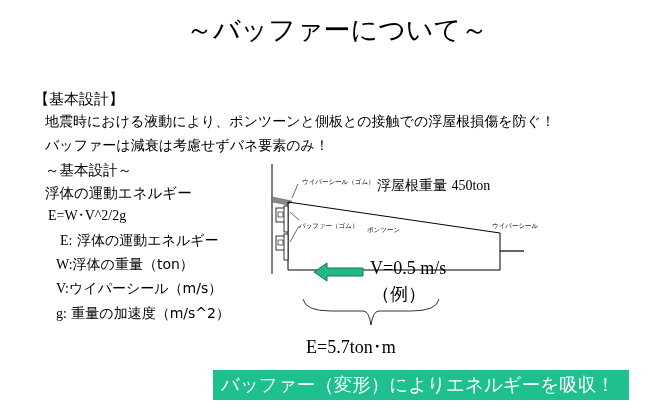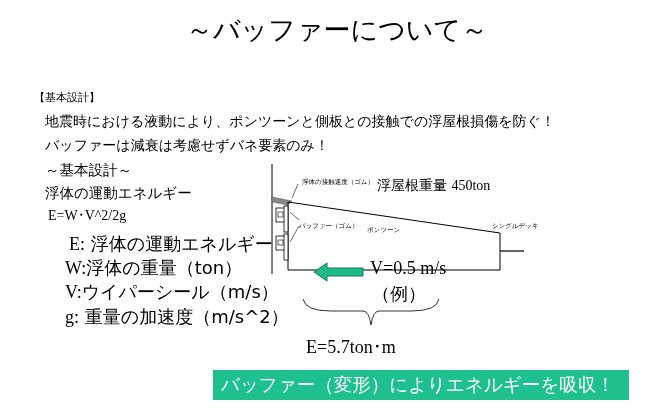--- a/index.html
+++ b/index.html
@@ -2,27 +2,27 @@
 <html><head>
 <meta charset="utf-8">
 <style>
   html, body { margin: 0; padding: 0; }
   body {
     width: 650px; height: 414px; background: #ffffff; position: relative; overflow: hidden;
     font-family: "DejaVu Sans", "Liberation Sans", sans-serif; color: #000;
   }
   .abs { position: absolute; white-space: nowrap; }
   .title { left: 12px; width: 650px; top: 12px; text-align: center; font-size: 27px; letter-spacing: 0px; }
-  .sec-head { left: 34px; top: 90px; font-size: 11px; }
+  .sec-head { left: 34px; top: 90px; font-size: 15px; }
   .line1 { left: 45px; top: 113px; font-size: 14px; }
   .line2 { left: 45px; top: 137px; font-size: 14px; }
   .sub-head { left: 45px; top: 161px; font-size: 14.5px; }
   .ke-label { left: 45px; top: 184px; font-size: 14.5px; }
   .formula { left: 48px; top: 208px; font-size: 14px; font-family: "Liberation Serif", serif; }
-  .def { font-size: 18px; margin-left: 9px; }
+  .def { font-size: 14px; }
   .def .sym { font-family: "Liberation Serif", serif; }
   .def-e { left: 60px; top: 232px; }
   .def-w { left: 56px; top: 256px; }
   .def-v { left: 56px; top: 280px; }
   .def-g { left: 56px; top: 305px; }
 
   .diagram { left: 262px; top: 162px; width: 300px; height: 115px; }
   .diagram svg { position: absolute; left: 0; top: 0; }
   .small-label { font-size: 6.5px; position: absolute; white-space: nowrap; }
   .roof-weight { left: 377px; top: 177px; font-size: 14px; }
@@ -80,24 +80,24 @@
     <rect x="14" y="74" width="10" height="14" fill="#fff" stroke="#000" stroke-width="0.8"></rect>
     <rect x="22" y="72" width="4" height="26" fill="#fff" stroke="#000" stroke-width="0.8"></rect>
     <rect x="16" y="78" width="5" height="5" fill="#fff" stroke="#000" stroke-width="0.6"></rect>
 
     <line x1="36" y1="22" x2="30" y2="36" stroke="#000" stroke-width="0.6"></line>
     <line x1="37" y1="58" x2="28" y2="50" stroke="#000" stroke-width="0.6"></line>
     <line x1="37" y1="64" x2="28" y2="80" stroke="#000" stroke-width="0.6"></line>
 
     <line x1="238" y1="89" x2="262" y2="89" stroke="#000" stroke-width="1.2"></line>
   </svg>
-  <span class="small-label" style="left:40px; top:16px;">浮体の接触速度（ゴム）</span>
+  <span class="small-label" style="left:40px; top:16px;">ウイパーシール（ゴム）</span>
   <span class="small-label" style="left:37px; top:60px;">バッファー（ゴム）</span>
   <span class="small-label" style="left:105px; top:64px;">ポンツーン</span>
-  <span class="small-label" style="left:230px; top:60px;">シングルデッキ</span>
+  <span class="small-label" style="left:230px; top:60px;">ウイパーシール</span>
 </div>
 
 <div class="abs roof-weight">
   <span>浮屋根重量</span>
   <span class="num">450ton</span>
 </div>
 
 <div class="abs arrow">
   <svg width="52" height="20" viewBox="0 0 52 20">
     <polygon points="1,10 14,1 14,6 50,6 50,14 14,14 14,19" fill="#20b98a" stroke="#0f7a58" stroke-width="1"></polygon>

